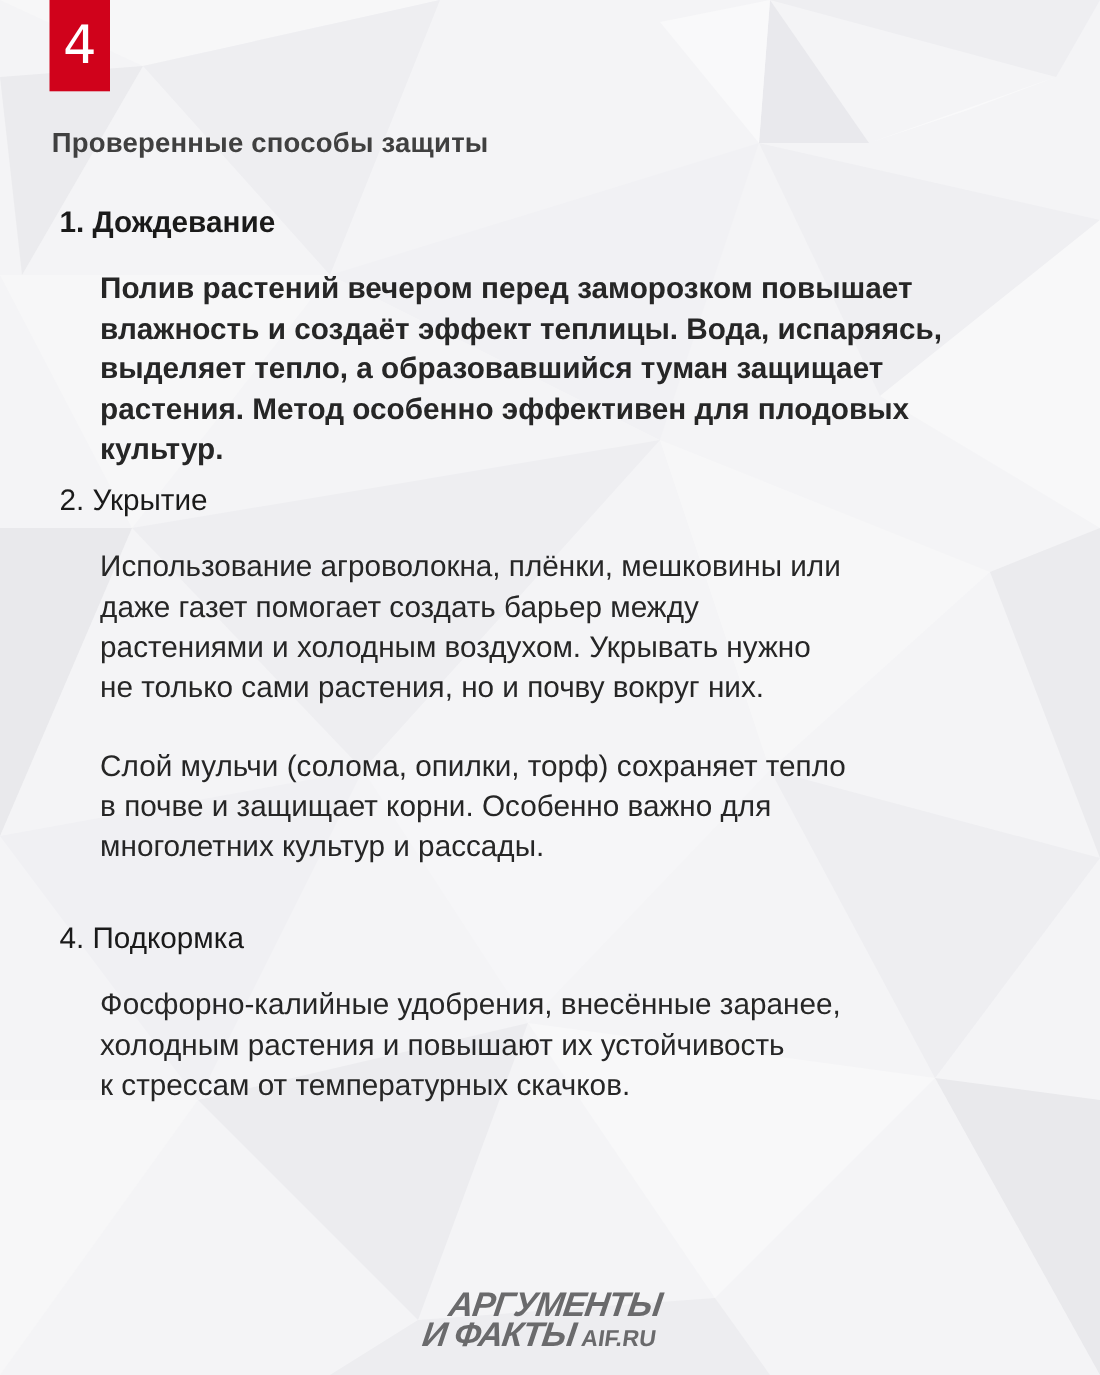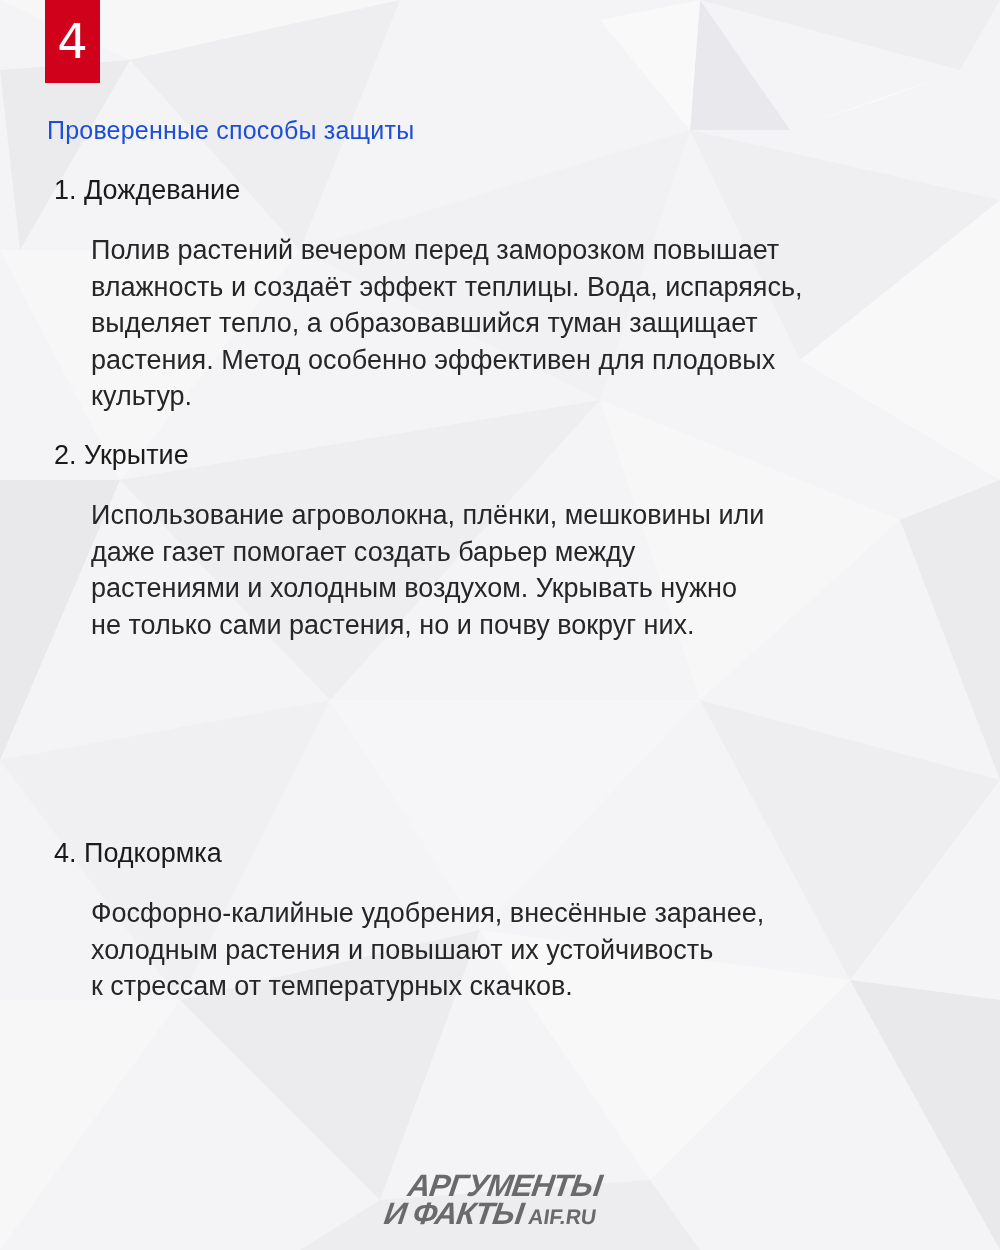--- a/index.html
+++ b/index.html
@@ -32,22 +32,22 @@
       font-size: 48px;
       line-height: 83px;
       text-align: center;
       z-index: 2;
     }
     .heading {
       position: absolute;
       left: 47px;
       top: 116px;
       font-size: 25px;
-      font-weight: normal;
-      color: #1d4ed8;
+      font-weight: bold;
+      color: #404040;
       z-index: 2;
       letter-spacing: 0.2px;
     }
     .section {
       position: absolute;
       left: 54px;
       width: 920px;
       z-index: 2;
     }
     .section-title {
@@ -124,38 +124,41 @@
   <polygon points="0,1000 180,1000 0,1250" fill="#f7f7f8"></polygon>
   <polygon points="380,1200 650,1180 700,1250 300,1250" fill="#ededf0"></polygon>
 </svg>
 
 <div class="badge">
   <span>4</span>
 </div>
 
 <div class="heading">Проверенные способы защиты</div>
 
-<div class="section" style="top:172px;">
+<div class="section" style="top:184px;font-weight:bold;">
   <div class="section-title">1. Дождевание</div>
   <div class="section-body">Полив растений вечером перед заморозком повышает
 влажность и создаёт эффект теплицы. Вода, испаряясь,
 выделяет тепло, а образовавшийся туман защищает
 растения. Метод особенно эффективен для плодовых
 культур.</div>
 </div>
 
 <div class="section" style="top:437px;">
   <div class="section-title">2. Укрытие</div>
   <div class="section-body">Использование агроволокна, плёнки, мешковины или
 даже газет помогает создать барьер между
 растениями и холодным воздухом. Укрывать нужно
 не только сами растения, но и почву вокруг них.</div>
 </div>
 
 <div class="section" style="top:654px;">
+  <div class="section-body">Слой мульчи (солома, опилки, торф) сохраняет тепло
+в почве и защищает корни. Особенно важно для
+многолетних культур и рассады.</div>
 </div>
 
 <div class="section" style="top:835px;">
   <div class="section-title">4. Подкормка</div>
   <div class="section-body">Фосфорно-калийные удобрения, внесённые заранее,
 холодным растения и повышают их устойчивость
 к стрессам от температурных скачков.</div>
   <div class="para-gap"></div>
 </div>
 

